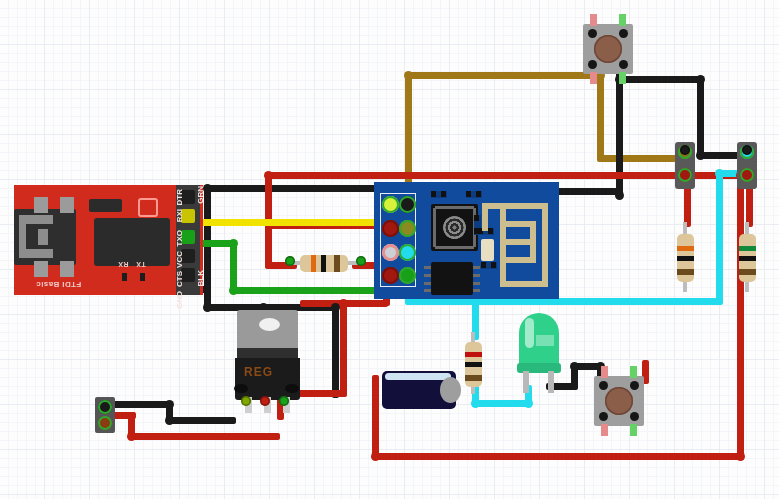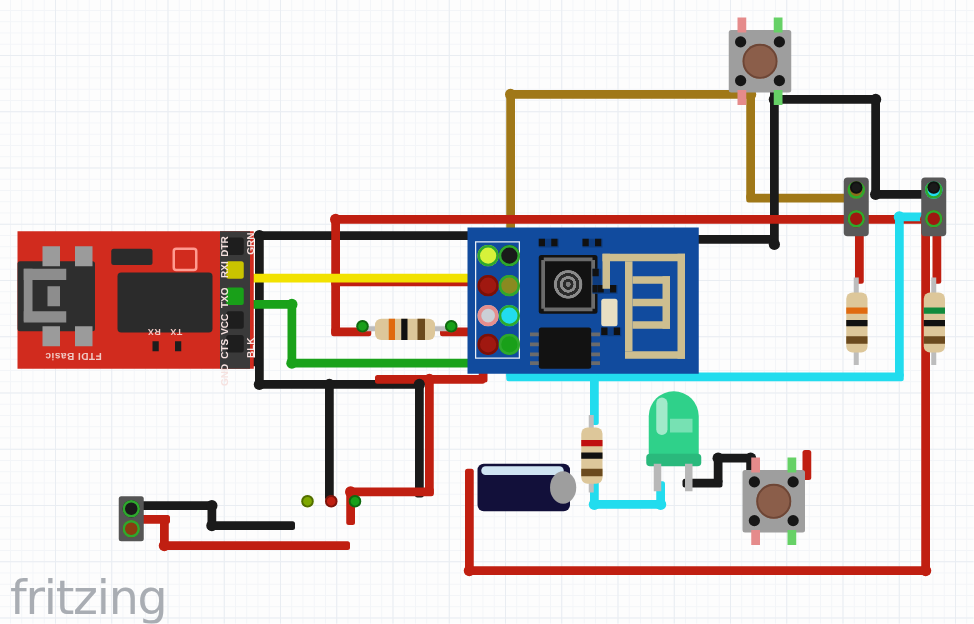--- a/index.html
+++ b/index.html
@@ -316,20 +316,33 @@
       <div class="ant" style="left:168px;top:21px;width:6px;height:84px;"></div>
       <div class="ant" style="left:126px;top:99px;width:48px;height:6px;"></div>
       <div class="ant" style="left:126px;top:27px;width:6px;height:72px;"></div>
       <div class="ant" style="left:132px;top:39px;width:30px;height:6px;"></div>
       <div class="ant" style="left:132px;top:57px;width:30px;height:6px;"></div>
       <div class="ant" style="left:132px;top:75px;width:30px;height:6px;"></div>
       <div class="ant" style="left:156px;top:39px;width:6px;height:42px;"></div>
     </div>
   </div>
 
+  <div id="reg" class="abs">
+    <div class="tab"></div>
+    <div class="hole"></div>
+    <div class="band"></div>
+    <div class="body">
+      <div class="txt">REG</div>
+      <div class="dot" style="left:-1px;top:26px;"></div>
+      <div class="dot" style="left:50px;top:26px;"></div>
+    </div>
+    <div class="pin" style="left:12px;top:87px;"></div>
+    <div class="pin" style="left:31px;top:87px;"></div>
+    <div class="pin" style="left:50px;top:87px;"></div>
+  </div>
   <div class="term" style="left:241px;top:396px;background:#7ea800;"></div>
   <div class="term" style="left:260px;top:396px;background:#c01f11;"></div>
   <div class="term" style="left:279px;top:396px;background:#19a019;"></div>
 
   <div class="res" style="left:288px;top:253px;width:72px;height:20px;">
     <div class="lead" style="left:0;top:8px;width:72px;height:4px;"></div>
     <div class="body" style="left:12px;top:2px;width:48px;height:17px;"></div>
     <div class="band" style="left:23px;top:2px;width:5px;height:17px;background:#e06a10;"></div>
     <div class="band" style="left:33px;top:2px;width:5px;height:17px;background:#111111;"></div>
     <div class="band" style="left:46px;top:2px;width:6px;height:17px;background:#6b4a1e;"></div>
@@ -409,15 +422,14 @@
     <div class="h" style="top:3px;background:#8a7018;box-shadow:inset 0 0 0 2px #2ea82e;"></div>
     <div class="h" style="top:26px;background:#a01810;box-shadow:inset 0 0 0 2px #2ea82e;"></div>
   </div>
   <div class="hdr2" style="left:737px;top:142px;">
     <div class="h" style="top:3px;background:#22dcee;box-shadow:inset 0 0 0 2px #2ea82e;"></div>
     <div class="h" style="top:26px;background:#a01810;box-shadow:inset 0 0 0 2px #2ea82e;"></div>
   </div>
   <div class="term" style="left:680px;top:145px;background:#1a1a1a;"></div>
   <div class="term" style="left:742px;top:145px;background:#1a1a1a;"></div>
 
-  <div id="logo">fritzing</div>
 
 </div>
 
 </body></html>

